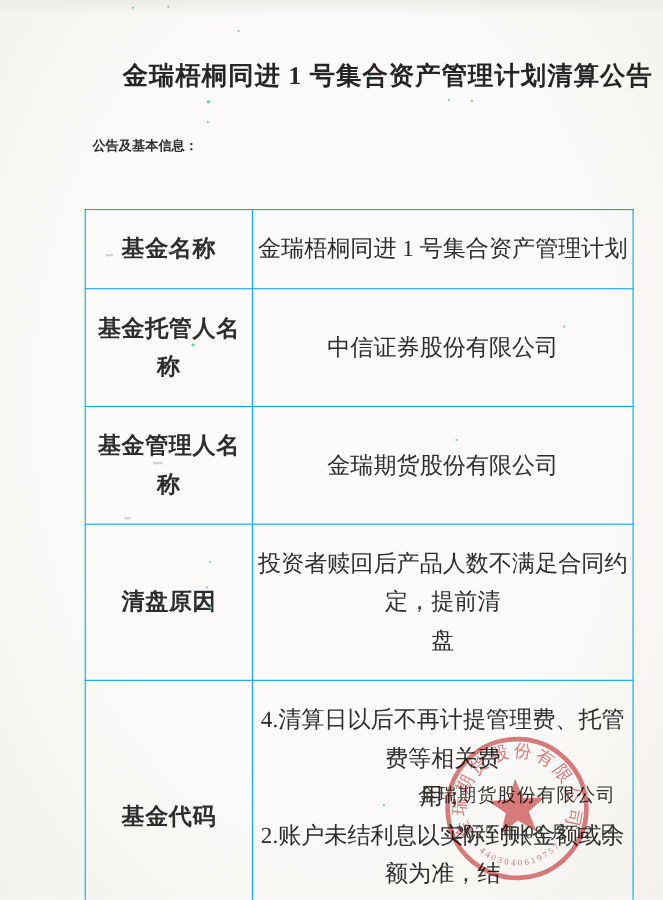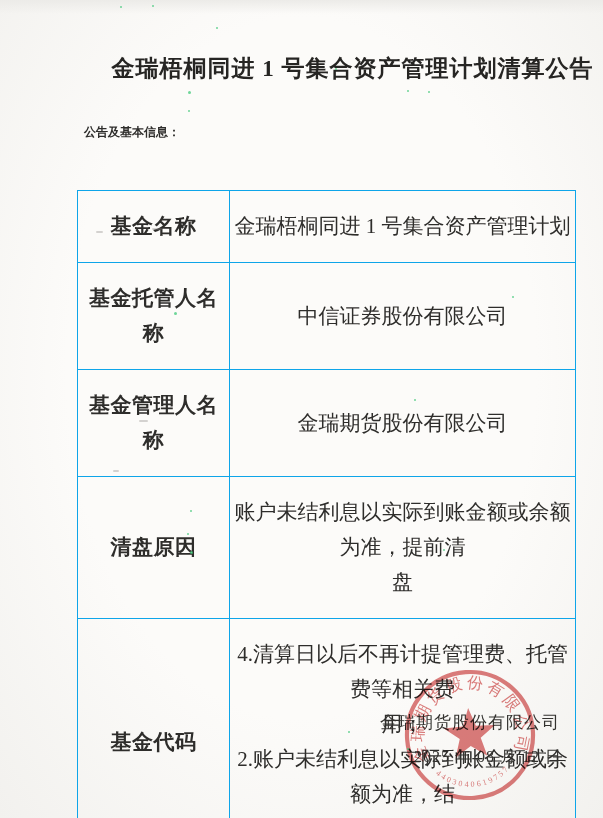--- a/index.html
+++ b/index.html
@@ -76,21 +76,21 @@
       <tr class="h1">
         <td class="lbl">基金托管人名称</td>
         <td class="val">中信证券股份有限公司</td>
       </tr>
       <tr class="h1">
         <td class="lbl">基金管理人名称</td>
         <td class="val">金瑞期货股份有限公司</td>
       </tr>
       <tr class="h2">
         <td class="lbl">清盘原因</td>
-        <td class="val">账户未结利息以实际到账金额或余额为准，提前清
+        <td class="val">投资者赎回后产品人数不满足合同约定，提前清
 盘</td>
       </tr>
       <tr class="h3">
         <td class="lbl">基金代码</td>
         <td class="val">4.清算日以后不再计提管理费、托管费等相关费
 用；
 2.账户未结利息以实际到账金额或余额为准，结
 息资金实际到账后归委托人所有。</td>
       </tr>
     </tbody>

